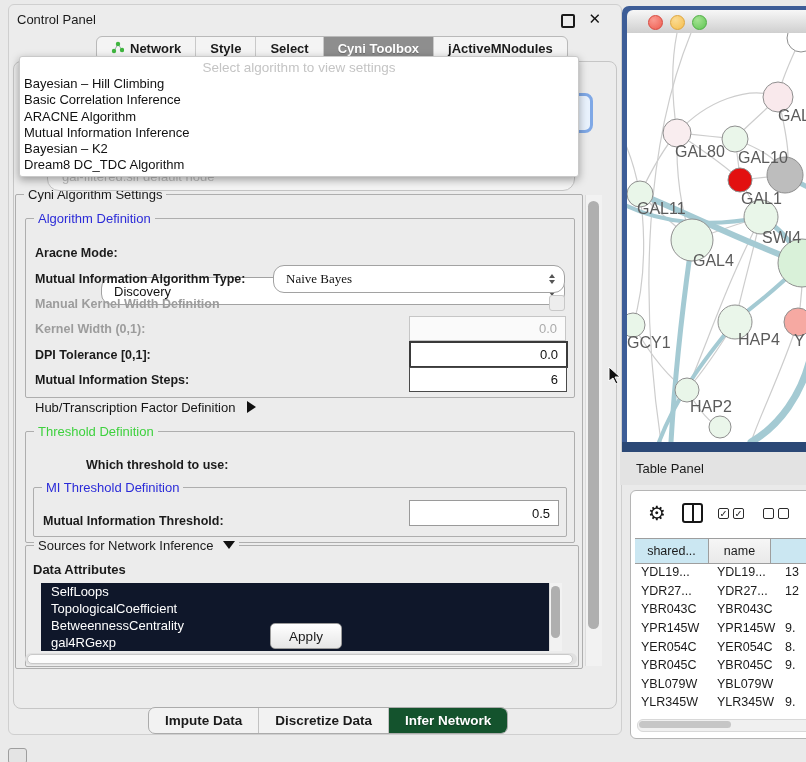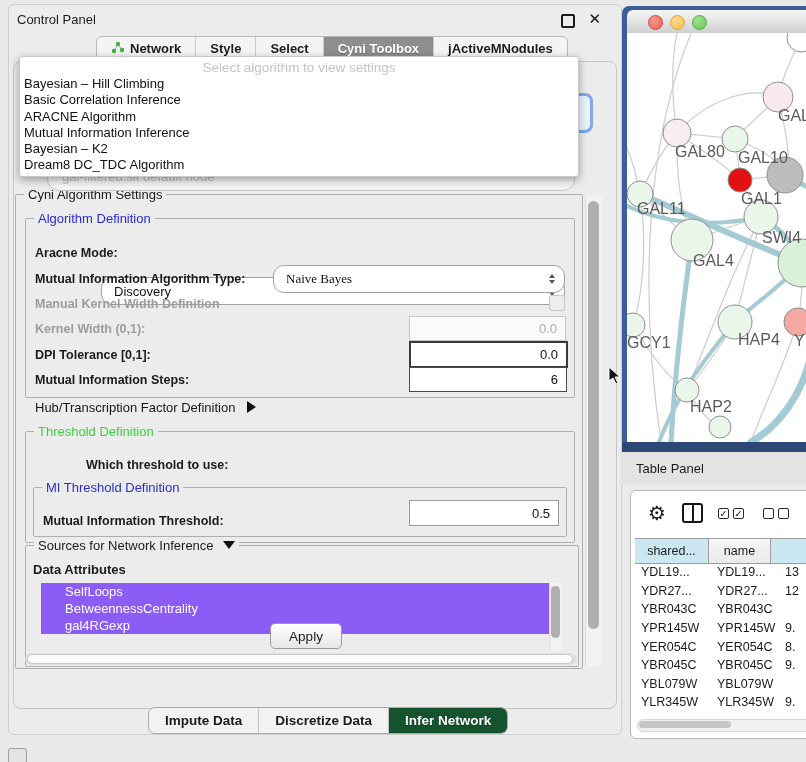--- a/index.html
+++ b/index.html
@@ -51,21 +51,21 @@
   .tinput{position:absolute;background:#FFFFFF;display:flex;align-items:center;justify-content:flex-end;}
   .tinput span{margin-right:8px;font-size:13px;color:#111;}
   .tinput.dis{background:#FAFAFA;border:1px solid #C6C6C6;}
   .tinput.dis span{color:#ABABAB;}
   .cbx{position:absolute;width:14px;height:14px;border:1.5px solid #C8C8C8;border-radius:3px;background:#EDEDED;}
   .tri-r{display:inline-block;width:0;height:0;border-top:6px solid transparent;border-bottom:6px solid transparent;
       border-left:9px solid #111;vertical-align:-1px;}
   .tri-d{display:inline-block;width:0;height:0;border-left:6px solid transparent;border-right:6px solid transparent;
       border-top:8px solid #111;vertical-align:1px;}
   .attr-list{position:absolute;left:32px;top:578px;width:508px;background:#FFFFFF;z-index:0;}
-  .attr-item{height:17px;line-height:17px;background:#8b5cf6;color:#FFFFFF;font-size:13px;padding-left:24px;}
+  .attr-item{height:17px;line-height:17px;background:#0f172a;color:#FFFFFF;font-size:13px;padding-left:10px;}
   .vscroll{position:absolute;background:#F2F2F2;border-left:1px solid #DDD;}
   .vthumb{position:absolute;background:#AFAFAF;border-radius:6px;}
   .hscroll{position:absolute;background:#E0E0E0;border-radius:6px;}
   .hthumb{position:absolute;background:#FCFCFC;border:1px solid #C9C9C9;border-radius:5px;}
   .apply{position:absolute;left:261px;top:618px;width:70px;height:24px;border:1px solid #9A9A9A;border-radius:5px;
       background:linear-gradient(#FFFFFF,#E6E6E6);font-size:13.5px;display:flex;align-items:center;justify-content:center;}
   .bot-tabs{position:absolute;left:139px;top:702px;height:25px;display:flex;border:1px solid #ABABAB;
       border-radius:7px;overflow:hidden;background:#F2F2F2;}
   .bot-tab{display:flex;align-items:center;justify-content:center;padding:0 16px;font-size:13.5px;font-weight:bold;
       border-left:1px solid #C2C2C2;color:#1b1b1b;}
@@ -224,20 +224,21 @@
 
     <div class="fs" style="left:16px;top:540px;width:552px;height:120px;">
       <div class="fs-legend">
         <span>Sources for Network Inference</span>
         <span class="tri-d" style="margin-left:6px;"></span>
       </div>
     </div>
     <div class="lbl" style="left:24px;top:557px;font-size:13px;">Data Attributes</div>
     <div class="attr-list">
       <div class="attr-item">SelfLoops</div>
+      <div class="attr-item">TopologicalCoefficient</div>
       <div class="attr-item">BetweennessCentrality</div>
       <div class="attr-item">gal4RGexp</div>
     </div>
     <div class="vscroll" style="left:540px;top:578px;width:12px;height:68px;">
       <div class="vthumb" style="left:1px;top:3px;width:9px;height:52px;"></div>
     </div>
     <div class="hscroll" style="left:16px;top:648px;width:552px;height:12px;">
       <div class="hthumb" style="left:2px;top:1px;width:544px;height:8px;"></div>
     </div>
 

